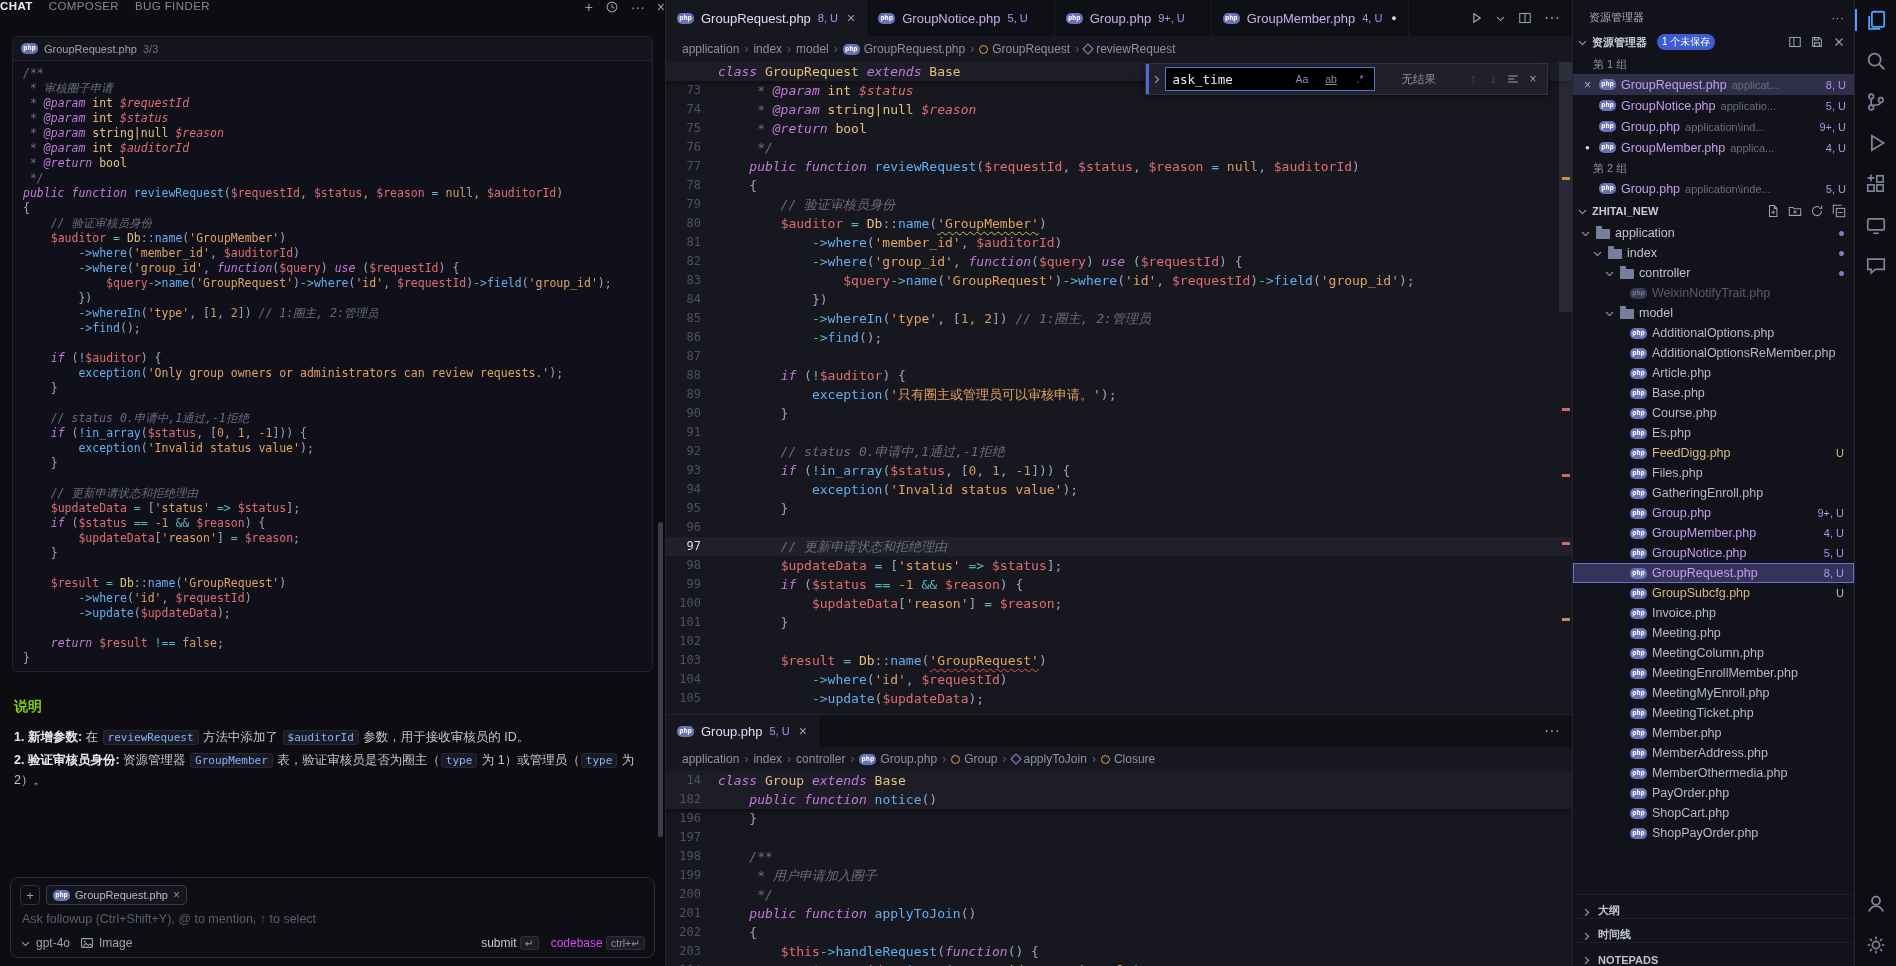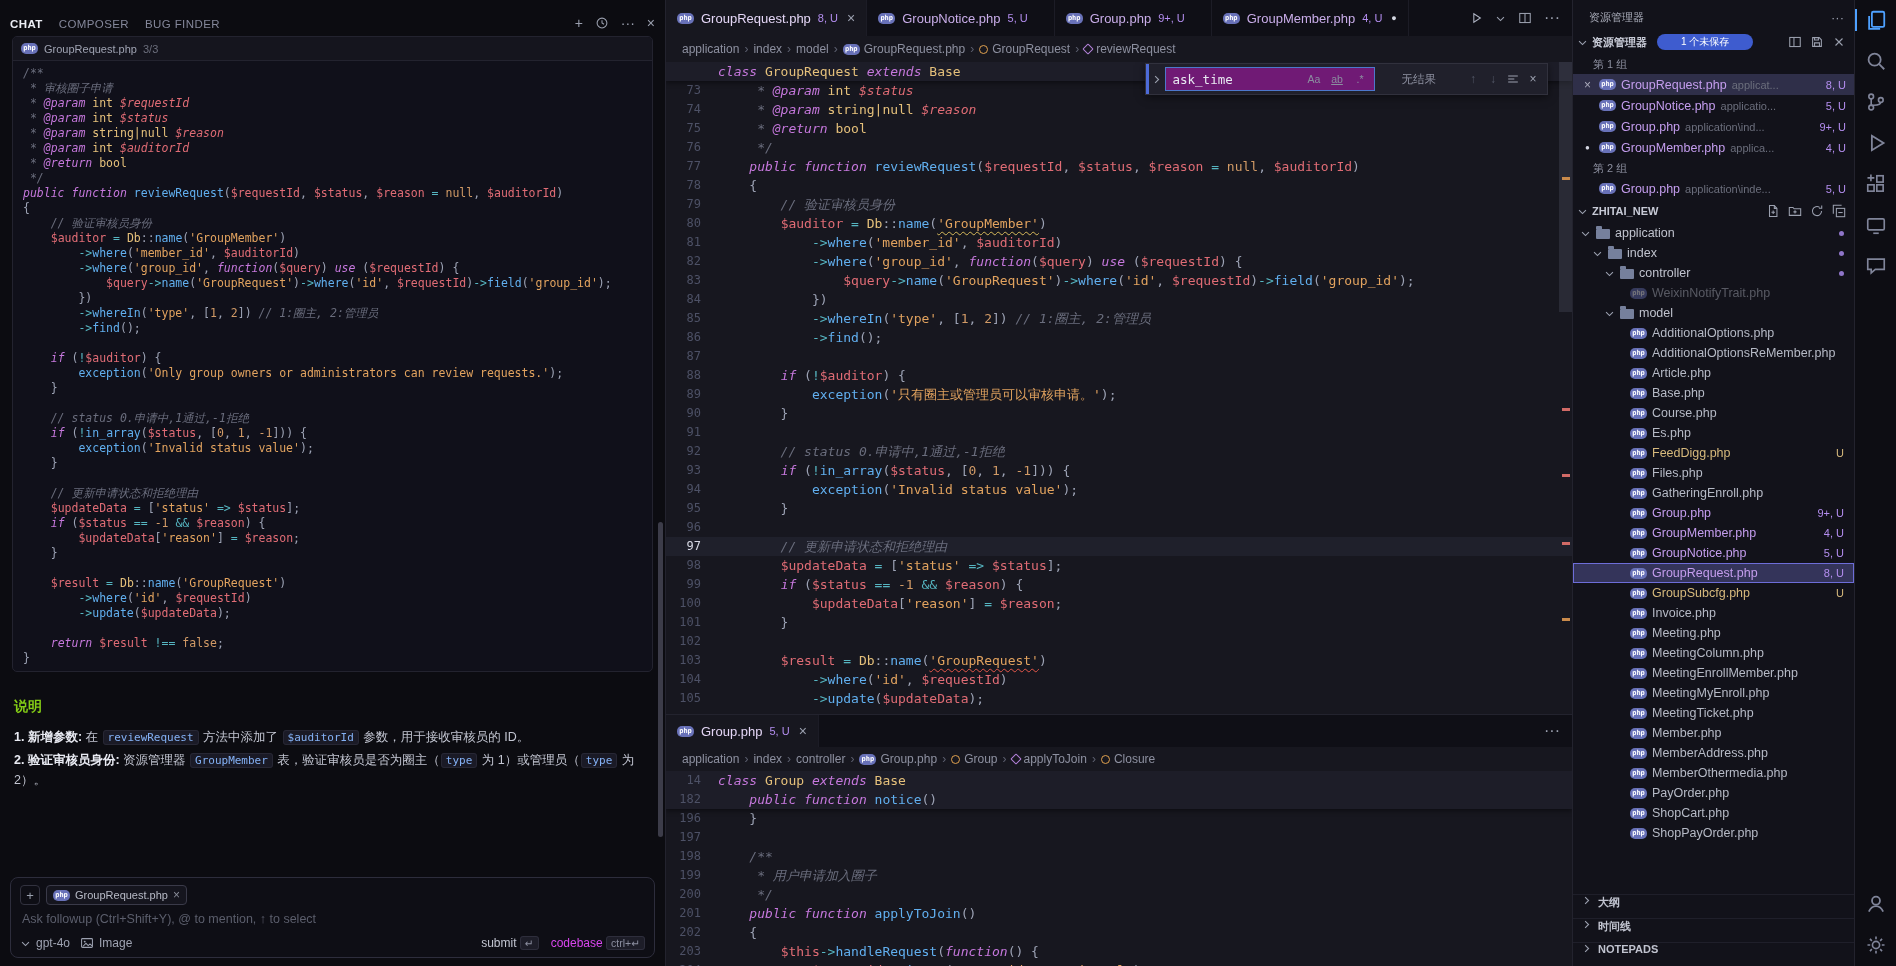--- a/index.html
+++ b/index.html
@@ -2,21 +2,21 @@
 <html><head>
 <meta charset="utf-8">
 <style>
   *{margin:0;padding:0;box-sizing:border-box}
   html,body{background:#0b0b10}
   body{font-family:"Liberation Sans",sans-serif;color:#c8cad4}
   .app{display:flex;width:1896px;height:966px;overflow:hidden;background:#101016;position:relative}
 
   
   .chat-panel{width:666px;flex:none;display:flex;flex-direction:column;background:#0c0c11;border-right:1px solid #23232e;position:relative}
-  .chat-header{height:30px;flex:none;display:flex;align-items:flex-end;gap:16px;padding:0 10px}
+  .chat-header{height:30px;flex:none;display:flex;align-items:flex-start;gap:16px;padding:0 0}
   .chat-tab{font-size:11.5px;letter-spacing:.4px;color:#84879a;cursor:default}
   .chat-tab.active{color:#eceef5;font-weight:700}
   .chat-actions{margin-left:auto;display:flex;align-items:center;gap:12px;color:#9ba0af}
   .chat-actions .glyph{font-size:14px;line-height:1}
   .chat-body{flex:1;min-height:0;overflow:hidden;display:flex;flex-direction:column}
   .code-card{margin:6px 12px 0;border:1px solid #23232f;border-radius:5px;background:#10101a;overflow:hidden;flex:none}
   .code-card-header{height:24px;display:flex;align-items:center;gap:6px;padding:0 8px;background:#15151e;border-bottom:1px solid #23232f;font-size:11px;color:#9fa3b2}
   .code-card-header .counter{color:#6b6e7c}
   .chat-code{padding:5px 10px;font-family:"DejaVu Sans Mono",monospace;font-size:11.5px}
   .chat-code .cl{height:15px;line-height:15px}
@@ -80,40 +80,40 @@
   .tk-n{color:#d19a66}
   .tk-p{color:#9da3b5}
   .tk-o{color:#56b6c2}
   .tk-d{color:#c678dd;font-style:italic}
   .tk-vd{color:#e06c75;font-style:italic}
 
   
   .find-widget{position:absolute;top:37px;right:24px;height:32px;display:flex;align-items:center;background:#20202b;border:1px solid #31313d;box-shadow:0 2px 8px rgba(0,0,0,.5);z-index:6;padding-right:4px;font-family:"Liberation Sans",sans-serif}
   .find-sash{width:3px;height:100%;background:#4d6bd8;flex:none}
   .find-toggle{width:16px;color:#9ba0af;background:none;border:none;display:flex;align-items:center;justify-content:center}
-  .find-input{width:210px;height:24px;background:#701a75;border:1px solid #4d78cc;display:flex;align-items:center;padding:0 4px 0 7px;gap:4px}
+  .find-input{width:210px;height:24px;background:#000000;border:1px solid #4d78cc;display:flex;align-items:center;padding:0 4px 0 7px;gap:10px}
   .find-text{flex:1;font-size:12.5px;color:#e8eaf2;font-family:"DejaVu Sans Mono",monospace}
   .find-opt{width:19px;height:19px;border:none;background:none;color:#8b8fa0;font-size:10.5px;display:flex;align-items:center;justify-content:center;border-radius:3px}
   .find-opt.ww{text-decoration:underline}
   .find-results{font-size:11.5px;color:#8d90a0;margin:0 27px;white-space:nowrap}
   .find-btn{width:20px;height:20px;border:none;background:none;color:#9ba0af;font-size:12px;display:flex;align-items:center;justify-content:center}
   .find-btn.dim{color:#545868}
 
   
   .ov{position:absolute;top:0;right:0;width:13px;height:100%;z-index:5}
   .ov-thumb{position:absolute;top:0;right:0;width:13px;height:250px;background:rgba(135,142,168,.16)}
   .ov-mark{position:absolute;right:2px;width:8px;height:3px}
 
   
   .explorer{width:282px;flex:none;background:#12121a;border-left:1px solid #23232e;display:flex;flex-direction:column;overflow:hidden}
   .explorer-title{height:30px;flex:none;display:flex;align-items:center;padding:4px 10px 0 16px;font-size:11px;color:#a8abb8}
   .explorer-title .glyph{margin-left:auto;color:#9ba0af;font-size:13px}
   .sec-header{height:24px;flex:none;display:flex;align-items:center;gap:4px;padding:0 8px 0 4px;font-size:11px;font-weight:700;color:#c7cad6}
   .sec-header .hicons{margin-left:auto;display:flex;gap:8px;color:#9ba0af}
-  .pill{background:#3e5ccf;color:#fff;font-size:10px;font-weight:400;padding:1px 24px;border-radius:9px;margin-left:6px;white-space:nowrap}
+  .pill{background:#3e5ccf;color:#fff;font-size:10px;font-weight:400;padding:1px 5px;border-radius:9px;margin-left:6px;white-space:nowrap}
   .grp-label{height:20px;flex:none;display:flex;align-items:center;padding-left:20px;font-size:11px;color:#8d90a0}
   .oe-row{height:21px;flex:none;display:flex;align-items:center;gap:5px;padding:0 8px;font-size:12.5px;white-space:nowrap;overflow:hidden}
   .oe-row.active{background:#2f2f49}
   .oe-gutter{width:13px;flex:none;text-align:center;color:#aab;font-size:12px}
   .oe-gutter.dot{font-size:8px;color:#d4d7e2}
   .oe-name{color:#c49dee}
   .oe-path{font-size:11px;color:#6b6e7c;overflow:hidden;text-overflow:ellipsis;flex:1}
   .oe-badge{font-size:11px;color:#b48ef0;flex:none}
   .tree{flex:none;overflow:hidden}
   .trow{height:20px;display:flex;align-items:center;gap:5px;padding-right:9px;font-size:12.5px;white-space:nowrap;overflow:hidden;border:1px solid transparent}
@@ -122,21 +122,21 @@
   .tname{color:#b6bac6}
   .trow .fold-name{color:#c0c3ce}
   .tname.mod{color:#c49dee}
   .tname.gold{color:#d7ba7d}
   .tbadge{font-size:11px;flex:none}
   .tbadge.mod{color:#b48ef0}
   .tbadge.gold{color:#d7ba7d}
   .spacer{flex:1}
   .rdot{width:5px;height:5px;border-radius:50%;background:#8f75c9;flex:none}
   .bottom-secs{margin-top:auto}
-  .bsec{height:24px;display:flex;align-items:flex-start;gap:6px;padding-left:8px;border-top:1px solid #1f1f2a;font-size:11px;font-weight:700;color:#c0c3cf}
+  .bsec{height:24px;display:flex;align-items:flex-end;gap:6px;padding-left:8px;border-top:1px solid #1f1f2a;font-size:11px;font-weight:700;color:#c0c3cf}
 
   
   .activitybar{width:42px;flex:none;background:#0d0d13;border-left:1px solid #23232e;display:flex;flex-direction:column;align-items:center;padding:7px 0 8px;gap:15px}
   .ab-item{width:26px;height:26px;display:flex;align-items:center;justify-content:center;color:#80859a;position:relative}
   .ab-item.active{color:#4ea1ff}
   .ab-item.active::before{content:"";position:absolute;left:-8px;top:2px;width:2px;height:22px;background:#4ea1ff}
   .ab-bottom{margin-top:auto;display:flex;flex-direction:column;gap:15px}
 
   
   .icon{width:16px;height:16px;display:inline-flex;flex:none;color:#9ba0af}

